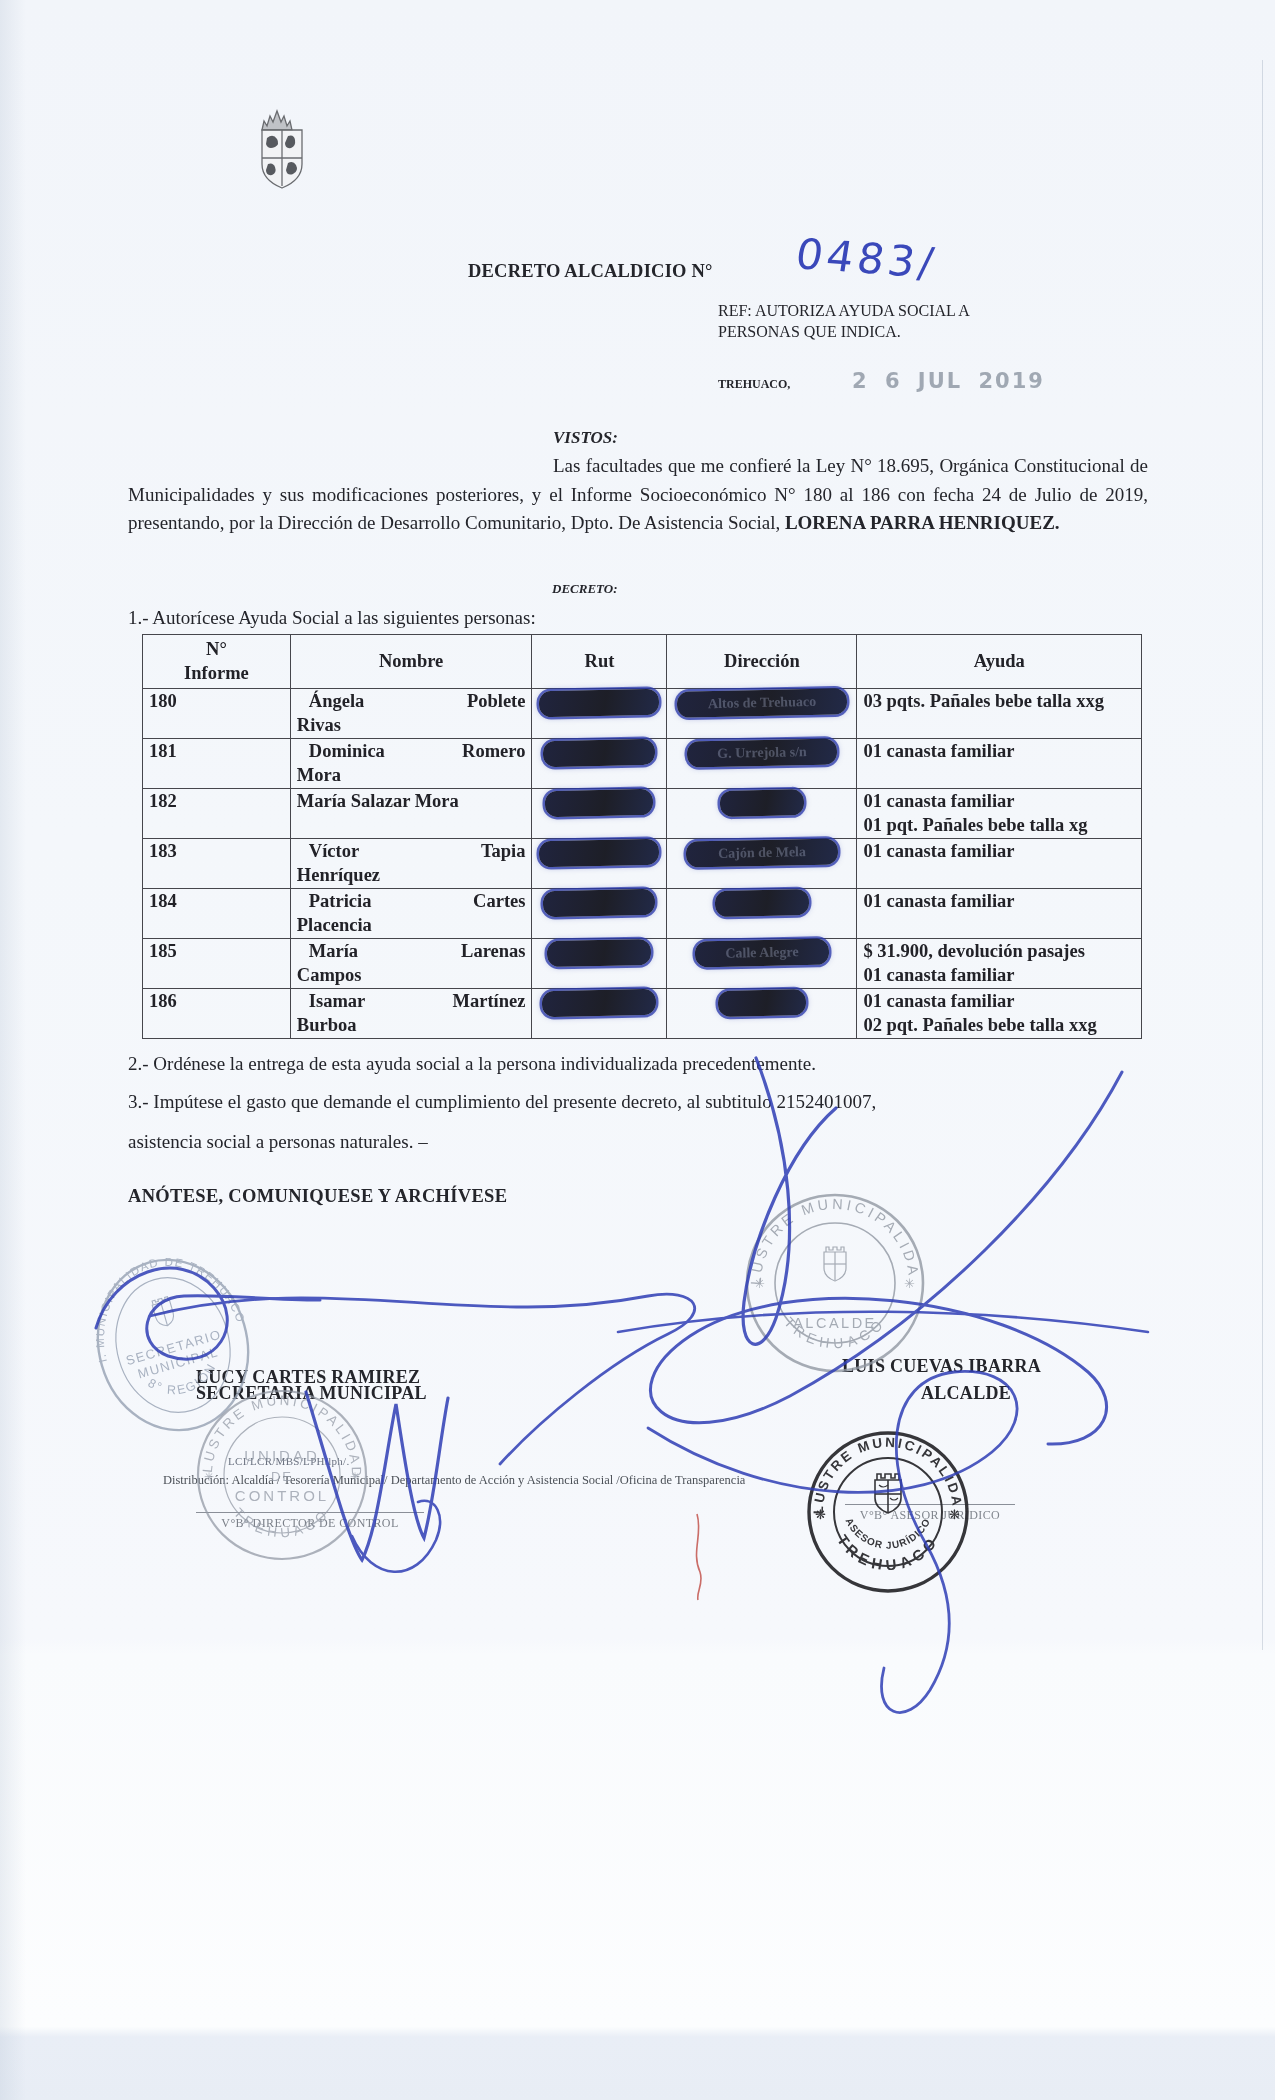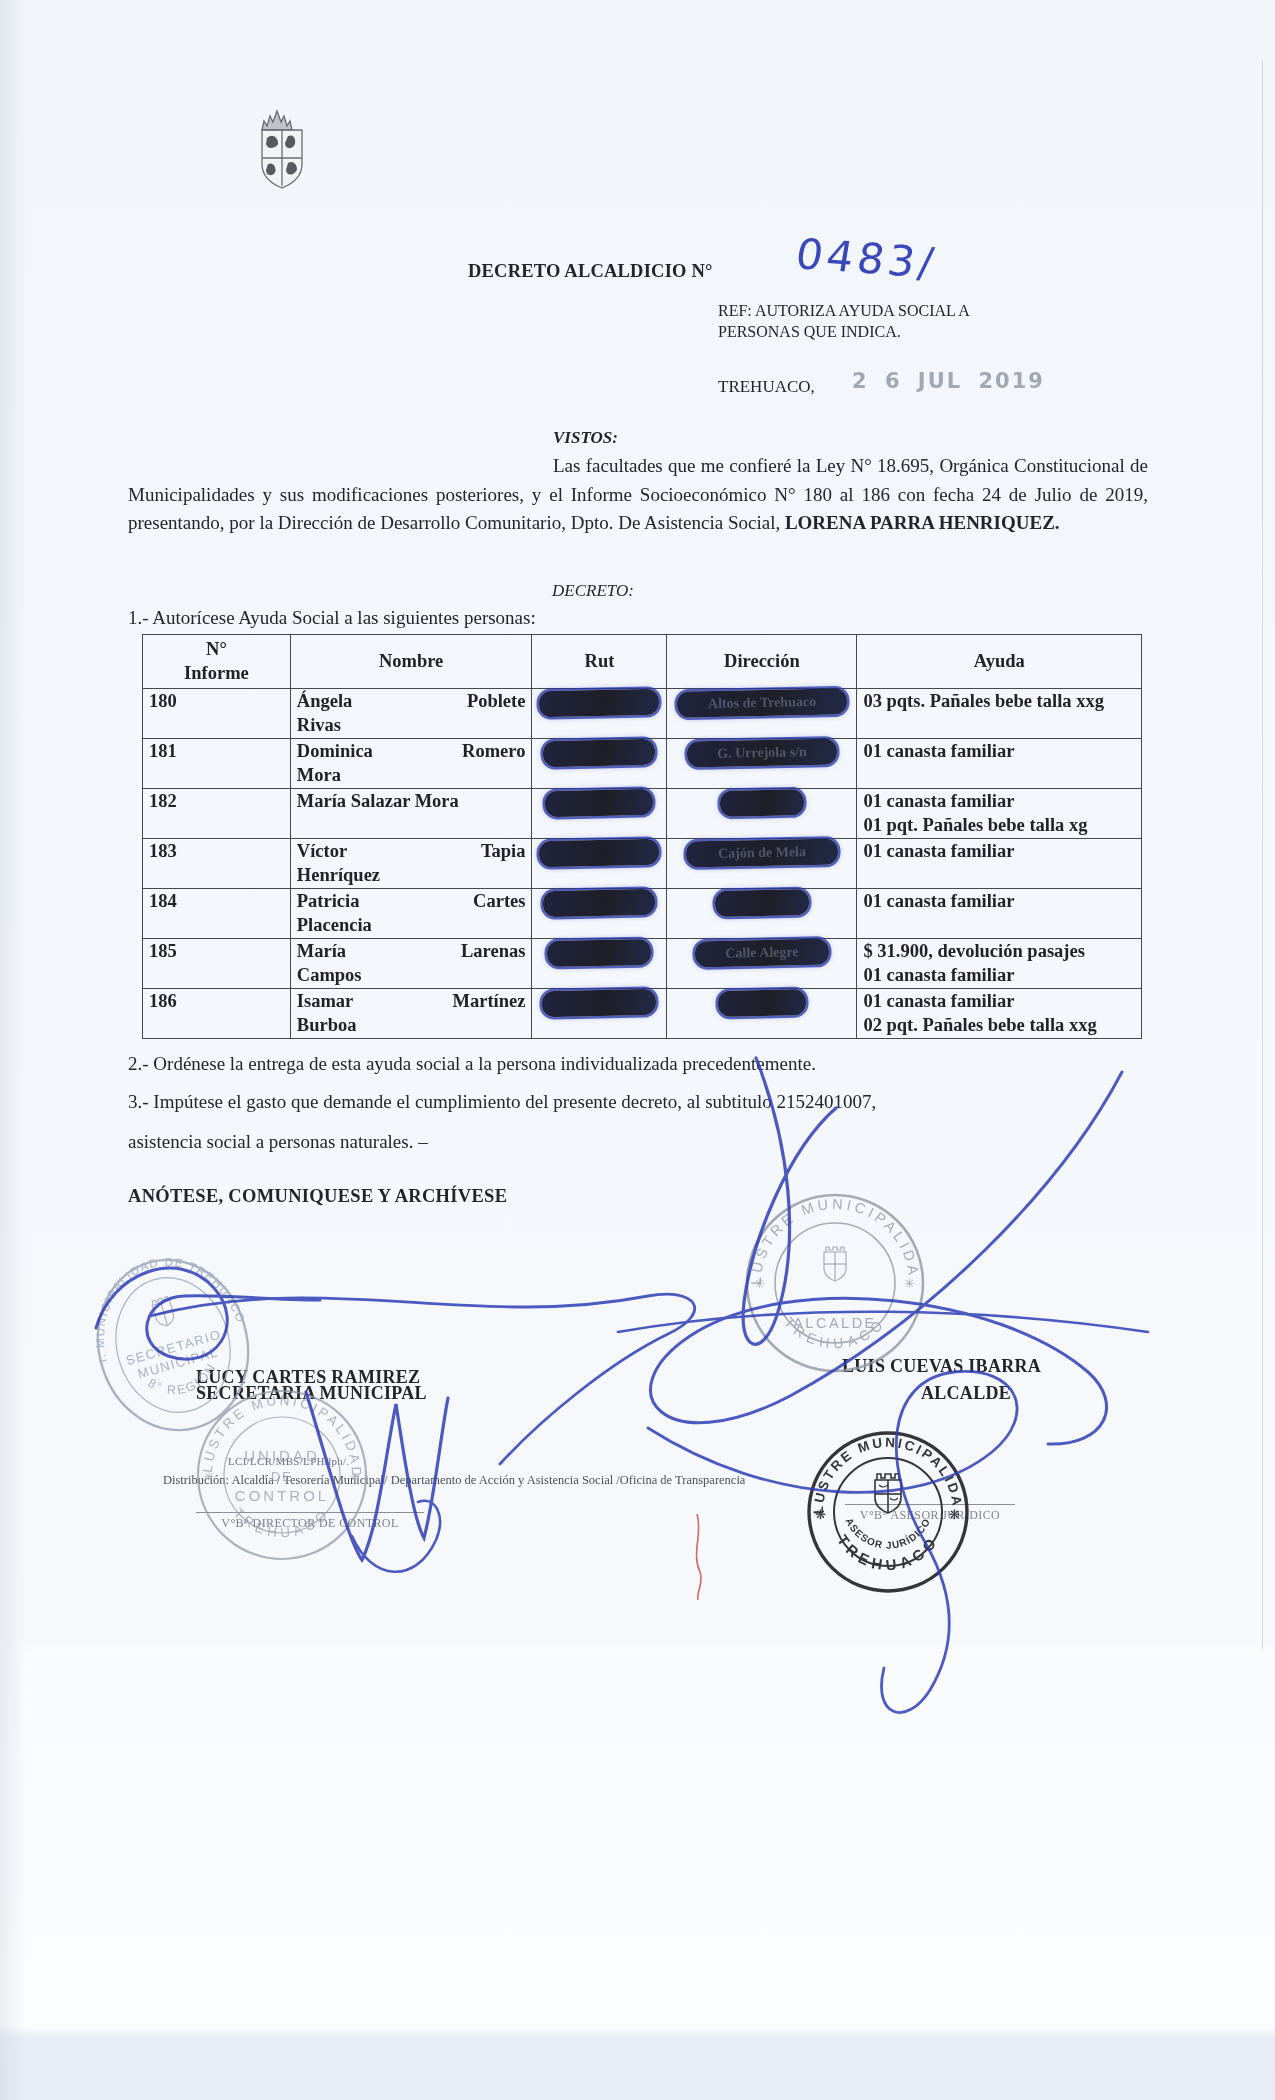--- a/index.html
+++ b/index.html
@@ -12,39 +12,39 @@
   .abs{position:absolute;}
   
   .letterhead{left:128px;top:192px;width:340px;font-size:13.5px;line-height:16px;letter-spacing:.2px;color:#2a2b31;}
   .letterhead .c{text-align:center;width:310px;}
   .letterhead .u{text-decoration:underline;text-underline-offset:2px;}
   
   .decree-title{left:468px;top:261px;font-size:18.5px;font-weight:bold;letter-spacing:.2px;}
   .hand-number{left:796px;top:234px;font-family:"DejaVu Sans",sans-serif;font-size:42px;color:#2b3ab5;
                transform:rotate(4deg) skewX(-5deg);letter-spacing:4px;opacity:.92;}
   .ref{left:718px;top:300px;font-size:16px;line-height:21px;}
-  .dateline{left:718px;top:377px;font-size:17px;}
+  .dateline{left:718px;top:377px;font-size:12px;font-weight:bold;}
   .date-stamp{left:852px;top:369px;font-family:"DejaVu Sans",sans-serif;font-weight:bold;font-size:21px;
               color:#99a2ad;letter-spacing:2px;word-spacing:7px;opacity:.92;}
   .vistos-h{left:553px;top:428px;font-size:17px;font-weight:bold;font-style:italic;}
   .para{left:128px;top:452px;width:1020px;font-size:19px;line-height:28.5px;text-align:justify;text-indent:425px;}
-  .decreto-h{left:552px;top:581px;font-size:17px;font-weight:normal;font-style:italic;}
+  .decreto-h{left:552px;top:581px;font-size:13px;font-weight:bold;font-style:italic;}
   .item1{left:128px;top:607px;font-size:19px;}
   .item2{left:128px;top:1053px;font-size:19px;}
   .item3a{left:128px;top:1091px;font-size:19px;}
   .item3b{left:128px;top:1131px;font-size:19px;text-align:right;}
   .closing{left:128px;top:1186px;font-size:18.5px;font-weight:bold;letter-spacing:.3px;}
   
   table.aid{position:absolute;left:142px;top:634px;width:1000px;border-collapse:collapse;
             font-size:18.5px;font-weight:bold;color:#222228;}
   table.aid th,table.aid td{border:1.5px solid #46464c;padding:1px 6px;line-height:23.5px;vertical-align:top;}
   table.aid th{text-align:center;vertical-align:middle;padding:3px 4px;}
   td.c-inf{text-align:left;padding-top:3px;}
   td.c-nom{padding-left:9px;padding-right:9px;}
-  td.c-nom .stretch{text-align:justify;text-align-last:justify;}
+  td.c-nom .stretch{text-align:justify;text-align-last:justify;margin-left:12px;}
   td.c-red{text-align:center;padding-top:6px;}
   td.c-ayu{padding-left:8px;padding-top:3px;margin-top:42px;}
   .redact{position:relative;display:inline-block;height:26px;border-radius:12px;
           background:linear-gradient(100deg,rgba(16,20,48,.93),rgba(6,7,16,.9) 55%,rgba(18,26,58,.93));
           box-shadow:0 0 0 2.5px rgba(40,55,170,.75),0 0 6px rgba(40,55,170,.5);
           transform:rotate(-1.2deg);overflow:hidden;}
   .redact .hint{position:absolute;inset:0;display:flex;align-items:center;justify-content:center;
           font-size:14px;font-weight:bold;color:rgba(195,205,235,.30);white-space:nowrap;}
   
   .sig-name{font-size:18px;font-weight:bold;letter-spacing:.3px;}

